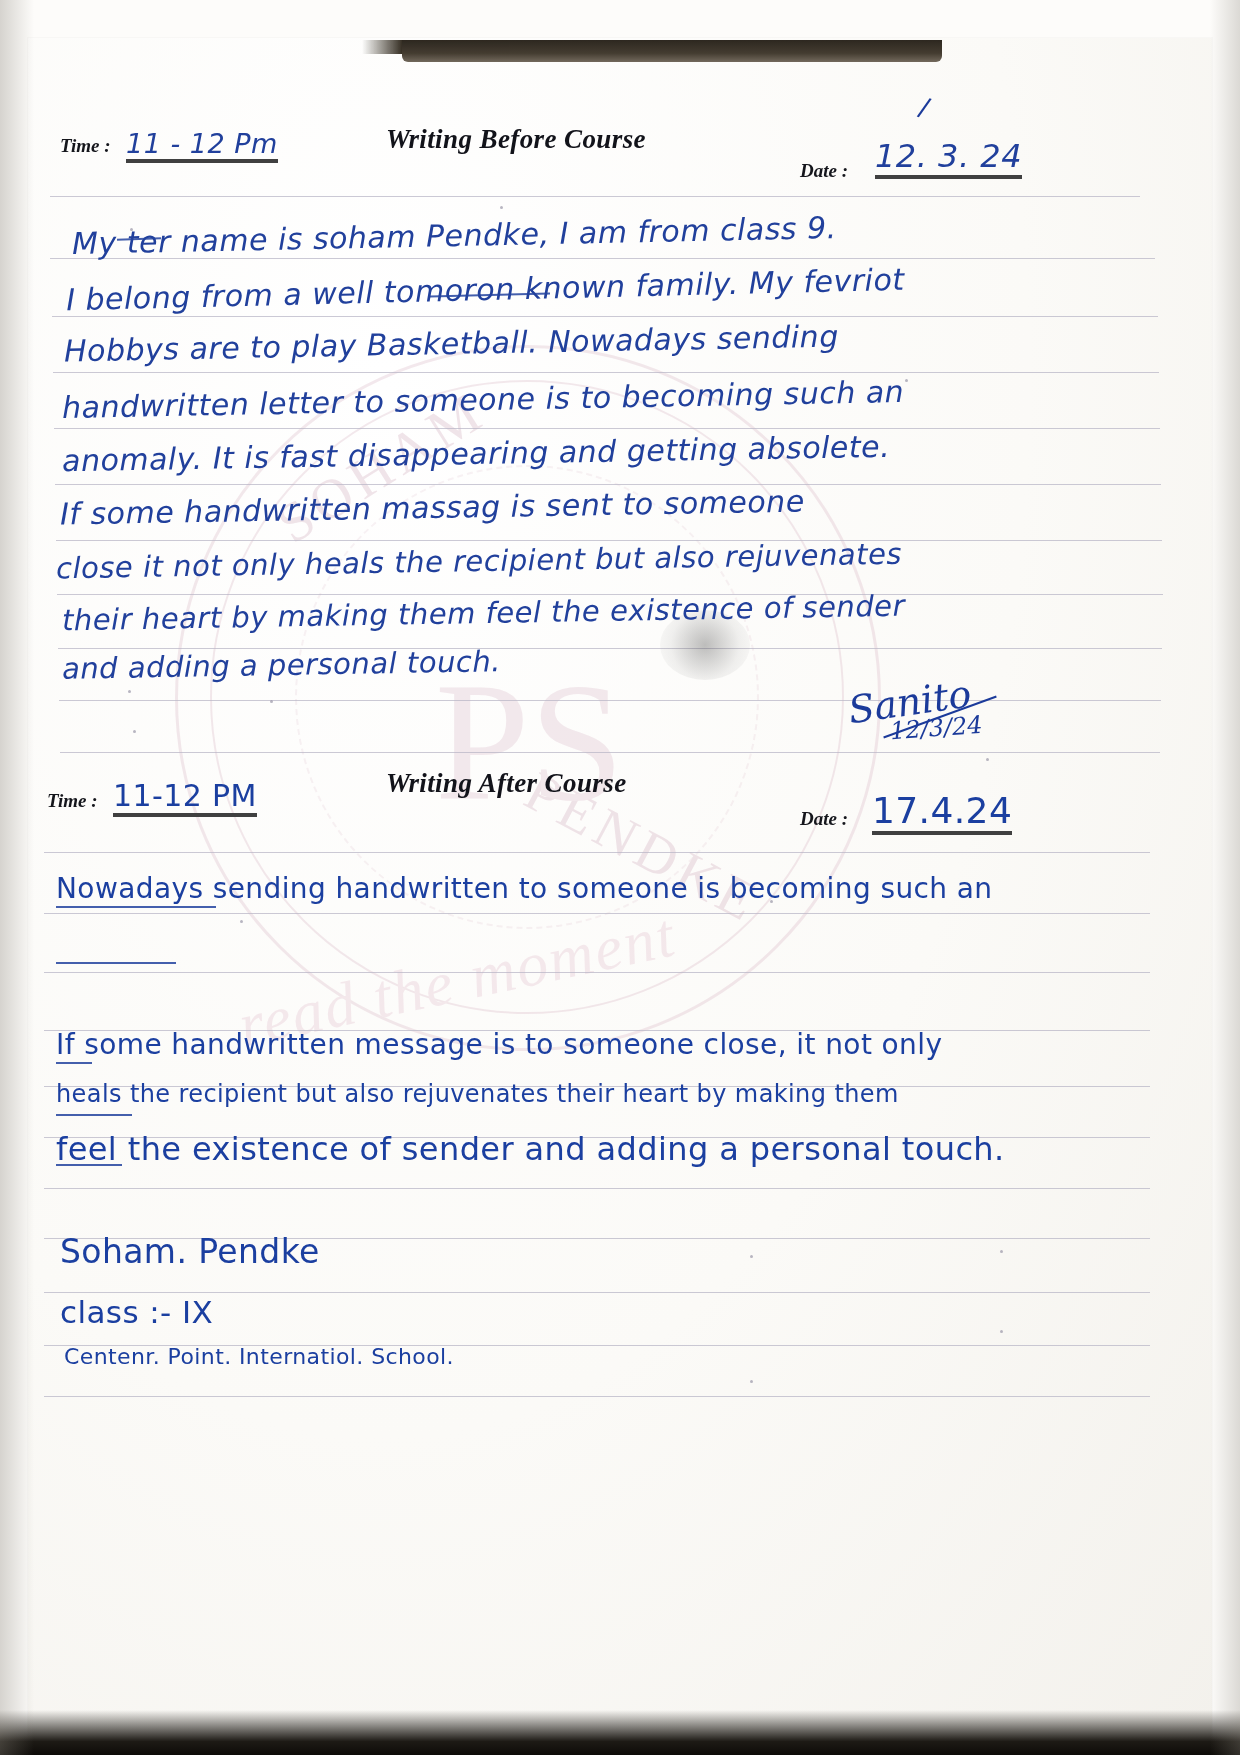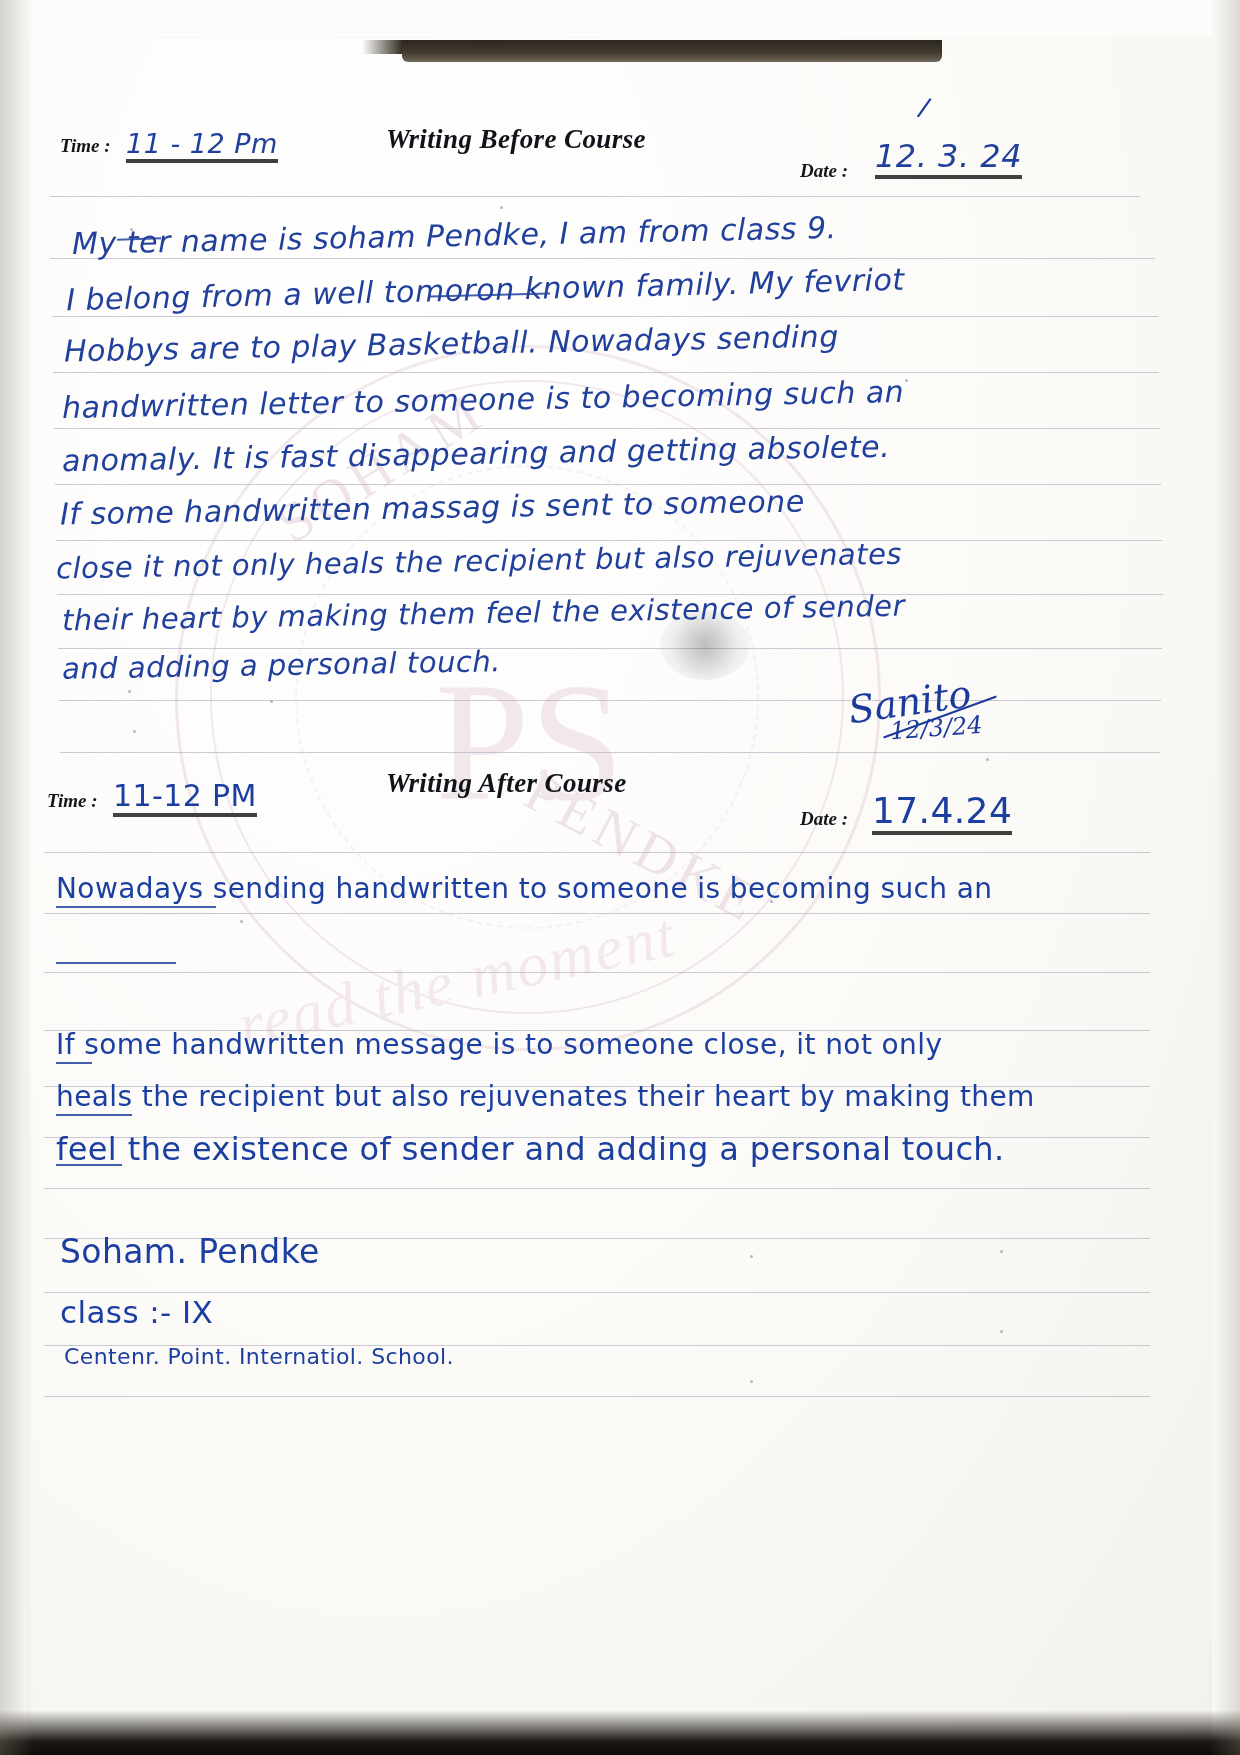--- a/index.html
+++ b/index.html
@@ -251,21 +251,21 @@
   <div class="hw hw-print hw-under" style="left:872px; top:790px; font-size:36px;">17.4.24</div>
 
   <div class="hw hw-print" style="left:56px; top:872px; font-size:28px;">Nowadays sending handwritten to someone is becoming such an</div>
   <div class="strike" style="left:56px; top:906px; width:160px;"></div>
 
   <div class="strike" style="left:56px; top:962px; width:120px;"></div>
 
   <div class="hw hw-print" style="left:56px; top:1028px; font-size:28px;">If some handwritten message is to someone close, it not only</div>
   <div class="strike" style="left:56px; top:1062px; width:36px;"></div>
 
-  <div class="hw hw-print" style="left:56px; top:1080px; font-size:28px;">heals the recipient but also rejuvenates their heart by making them</div>
+  <div class="hw hw-print" style="left:56px; top:1080px; font-size:24px;">heals the recipient but also rejuvenates their heart by making them</div>
   <div class="strike" style="left:56px; top:1114px; width:76px;"></div>
 
   <div class="hw hw-print" style="left:56px; top:1130px; font-size:32px;">feel the existence of sender and adding a personal touch.</div>
   <div class="strike" style="left:56px; top:1164px; width:66px;"></div>
 
   <div class="hw hw-print" style="left:60px; top:1232px; font-size:33px;">Soham. Pendke</div>
   <div class="hw hw-print" style="left:60px; top:1294px; font-size:31px;">class :- IX</div>
   <div class="hw hw-print" style="left:64px; top:1344px; font-size:22px;">Centenr. Point. Internatiol. School.</div>
 
   <div style="position:absolute; left:0; top:1710px; width:1240px; height:45px;

